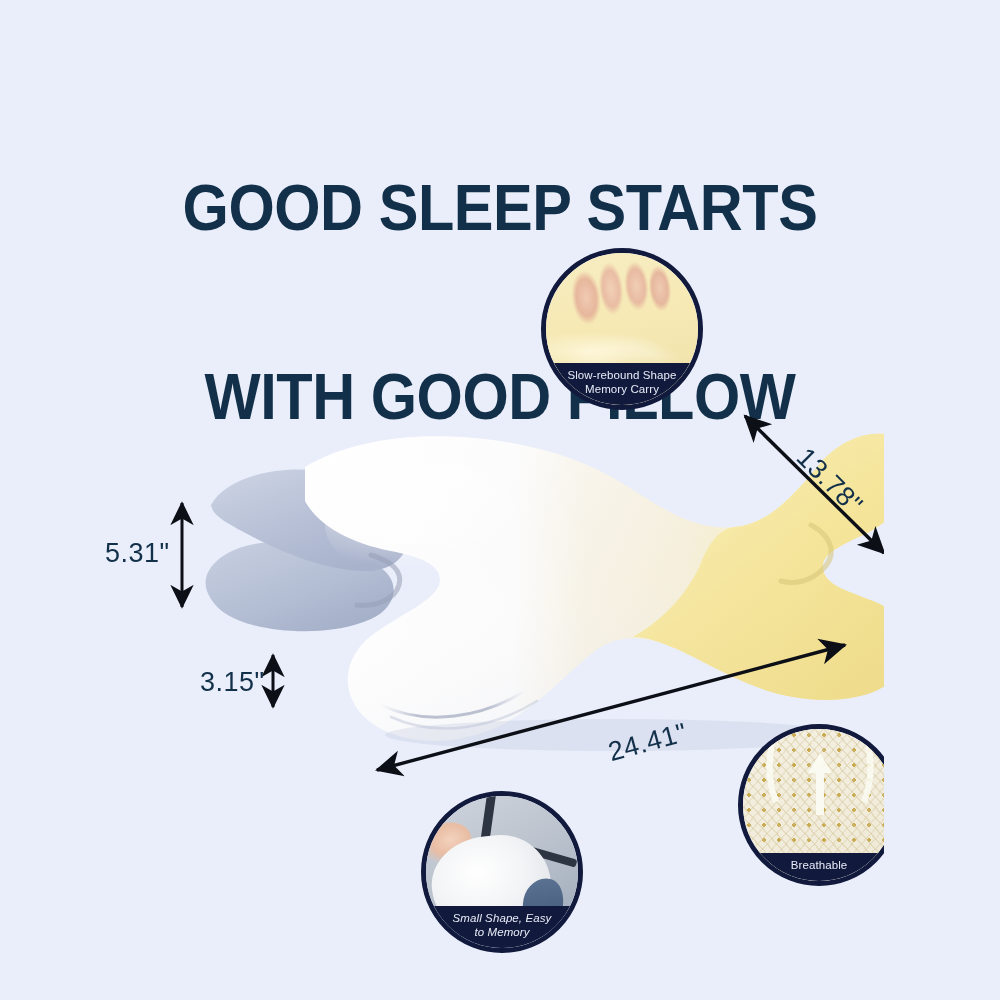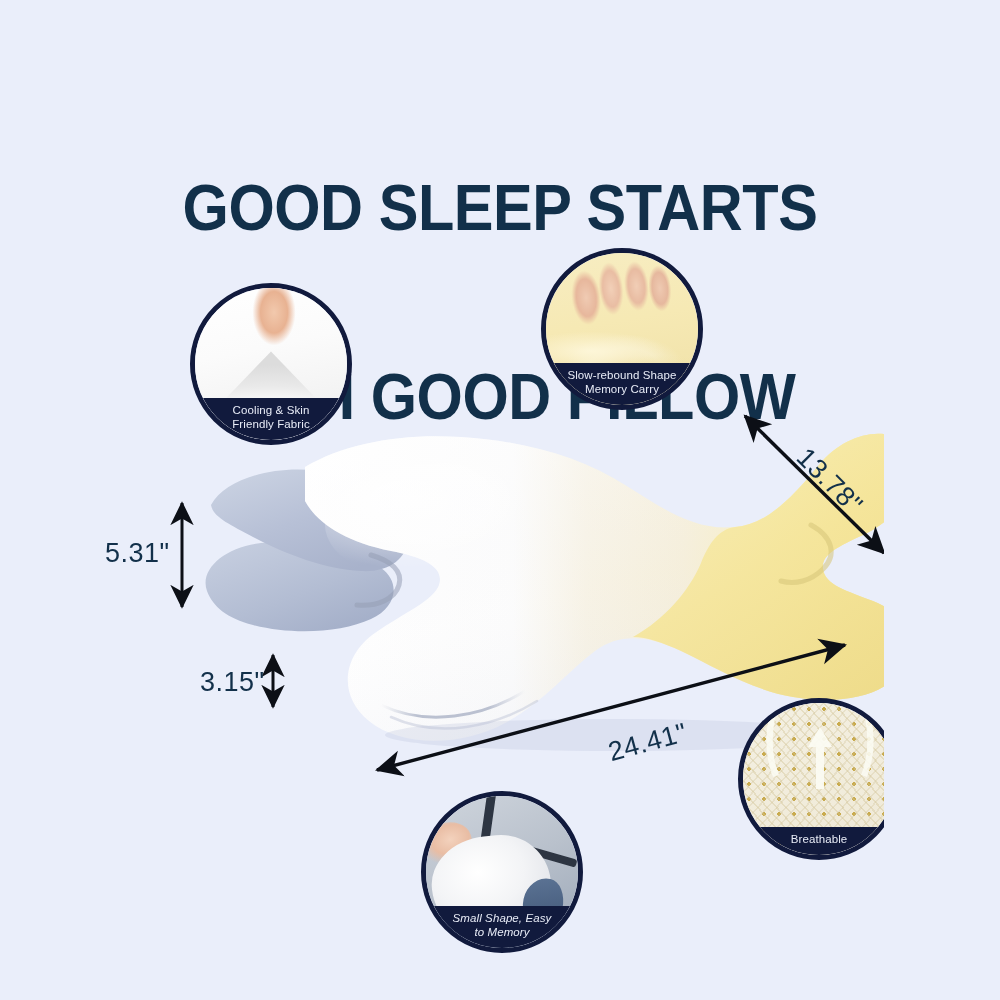--- a/index.html
+++ b/index.html
@@ -274,37 +274,30 @@
   </svg>
 
   <div class="dim-label" style="left:105px;top:538px;">5.31"</div>
 
   <div class="dim-label" style="left:200px;top:667px;">3.15"</div>
 
   <div class="dim-label" style="left:812px;top:442px;transform:rotate(45deg);transform-origin:0 0;">13.78"</div>
 
   <div class="dim-label" style="left:605px;top:738px;transform:rotate(-15deg);transform-origin:0 0;">24.41"</div>
 
-  <div class="badge" style="left:190px;top:283px;width:162px;height:162px;">
-    <div class="badge-photo ph-fabric"></div>
-    <div class="badge-caption">
-      <div>Cooling &amp; Skin</div>
-      <div>Friendly Fabric</div>
-    </div>
-  </div>
 
   <div class="badge" style="left:541px;top:248px;width:162px;height:162px;">
     <div class="badge-photo ph-foam"></div>
     <div class="badge-caption">
       <div>Slow-rebound Shape</div>
       <div>Memory Carry</div>
     </div>
   </div>
 
-  <div class="badge" style="left:738px;top:698px;width:162px;height:162px;">
+  <div class="badge" style="left:738px;top:724px;width:162px;height:162px;">
     <div class="badge-photo ph-mesh">
       <div class="mesh-arrow" style="left:62px;top:22px;">
         <svg width="30" height="66" viewBox="0 0 30 66">
           <path d="M15,2 L27,22 L19,22 L19,64 L11,64 L11,22 L3,22 Z" fill="#fbfbf2" opacity="0.95"></path>
         </svg>
       </div>
       <div class="mesh-arrow" style="left:20px;top:14px;">
         <svg width="22" height="62" viewBox="0 0 22 62">
           <path d="M6,0 C2,18 2,40 10,60 L16,58 C8,38 9,18 12,1 Z" fill="#fbfbf2" opacity="0.9"></path>
         </svg>

